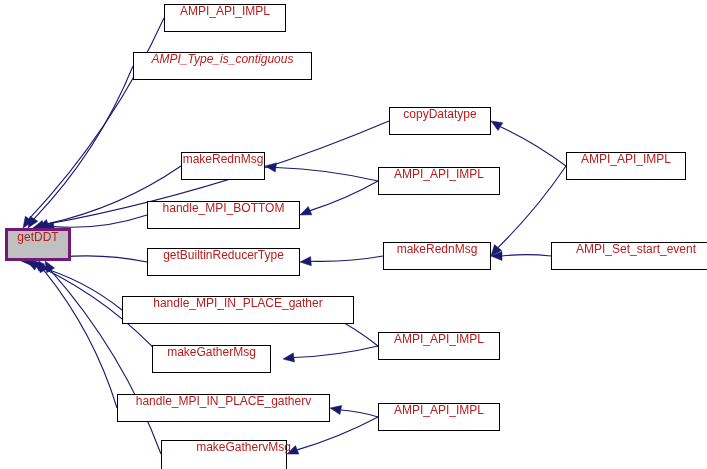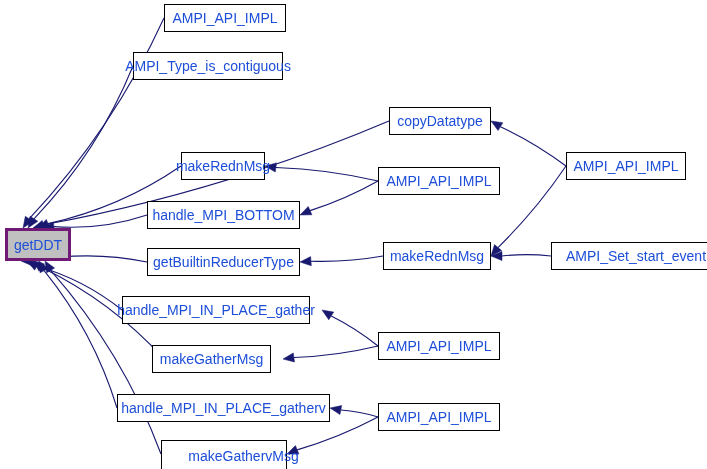--- a/index.html
+++ b/index.html
@@ -21,24 +21,24 @@
     top: 0;
     width: 707px;
     height: 469px;
   }
   .node {
     position: absolute;
     box-sizing: border-box;
     border: 1px solid #000000;
     background: #ffffff;
     display: flex;
-    align-items: center;
+    align-items: flex-start;
     justify-content: center;
-    font-size: 14px;
-    color: #1d4ed8;
+    font-size: 12px;
+    color: #b91c1c;
     white-space: nowrap;
     letter-spacing: 0px;
     z-index: 5;
   }
   .node.root {
     background: #c0c0c0;
     border: 3px solid #701a75;
   }
   .node-label {
     line-height: 1;
@@ -91,21 +91,21 @@
       <path d="M 378 417 Q 339.25995585157847 437.5234245438637 297.18991170315695 449.8568490877274" fill="none" stroke="#191970" stroke-width="1.1"></path>
       <polygon points="287,454 295.45732132166114,445.5956132845891 298.92250208465276,454.11808489086576" fill="#191970" stroke="#191970" stroke-width="0.5"></polygon>
     </svg>
   <div id="nodes">
       <div class="node root" style="left: 5px; top: 228px; width: 66px; height: 33px;">
         <span class="node-label">getDDT</span>
       </div>
       <div class="node" style="left: 164px; top: 4px; width: 122px; height: 28px;">
         <span class="node-label">AMPI_API_IMPL</span>
       </div>
-      <div class="node" style="left: 133px; top: 52px; width: 150px; height: 28px;">
+      <div class="node" style="left: 133px; top: 52px; width: 179px; height: 28px; font-style: italic;">
         <span class="node-label">AMPI_Type_is_contiguous</span>
       </div>
       <div class="node" style="left: 389px; top: 107px; width: 102px; height: 28px;">
         <span class="node-label">copyDatatype</span>
       </div>
       <div class="node" style="left: 181px; top: 152px; width: 84px; height: 28px;">
         <span class="node-label">makeRednMsg</span>
       </div>
       <div class="node" style="left: 378px; top: 167px; width: 122px; height: 28px;">
         <span class="node-label">AMPI_API_IMPL</span>
@@ -118,21 +118,21 @@
       </div>
       <div class="node" style="left: 147px; top: 248px; width: 153px; height: 28px;">
         <span class="node-label">getBuiltinReducerType</span>
       </div>
       <div class="node" style="left: 383px; top: 242px; width: 108px; height: 28px;">
         <span class="node-label">makeRednMsg</span>
       </div>
       <div class="node" style="left: 551px; top: 242px; width: 170px; height: 28px;">
         <span class="node-label">AMPI_Set_start_event</span>
       </div>
-      <div class="node" style="left: 122px; top: 296px; width: 188px; height: 28px;">
+      <div class="node" style="left: 122px; top: 296px; width: 232px; height: 28px;">
         <span class="node-label">handle_MPI_IN_PLACE_gather</span>
       </div>
       <div class="node" style="left: 152px; top: 345px; width: 119px; height: 28px;">
         <span class="node-label">makeGatherMsg</span>
       </div>
       <div class="node" style="left: 378px; top: 332px; width: 122px; height: 28px;">
         <span class="node-label">AMPI_API_IMPL</span>
       </div>
       <div class="node" style="left: 117px; top: 394px; width: 213px; height: 28px;">
         <span class="node-label">handle_MPI_IN_PLACE_gatherv</span>

